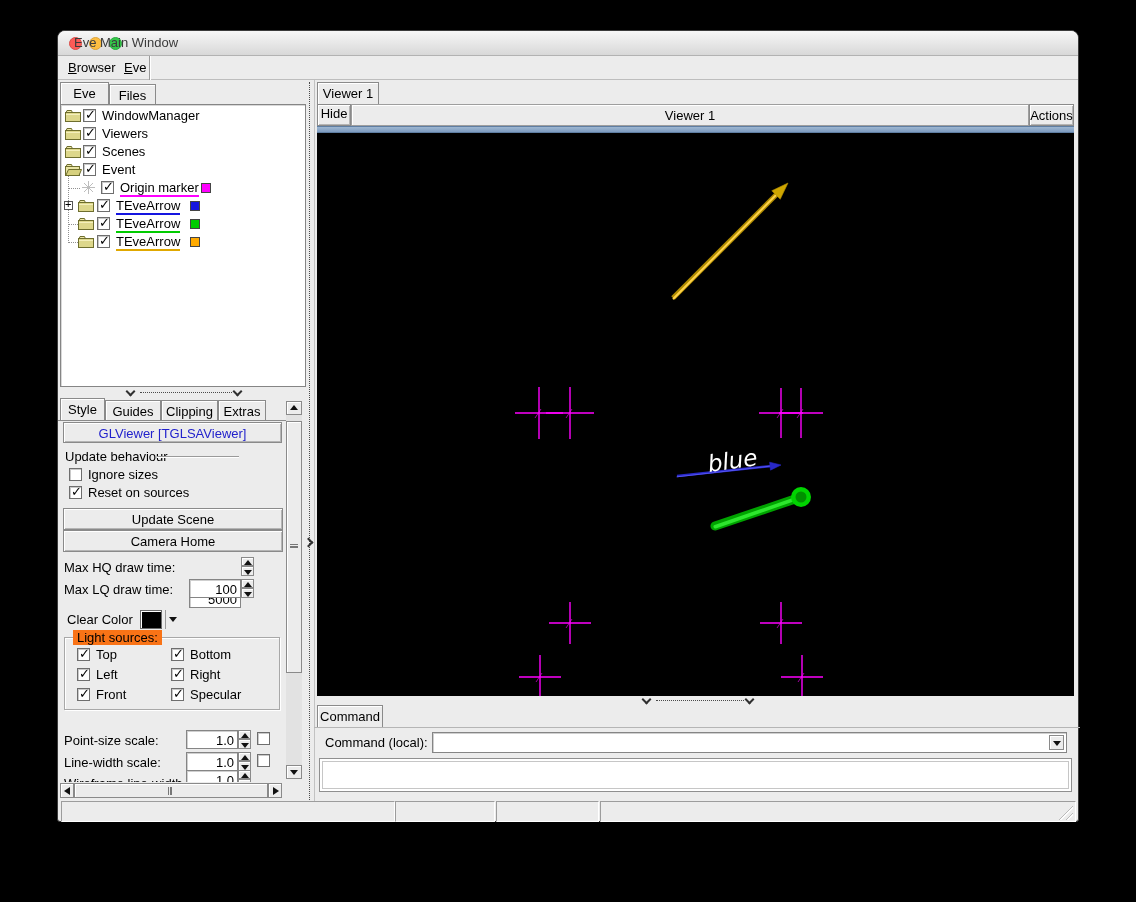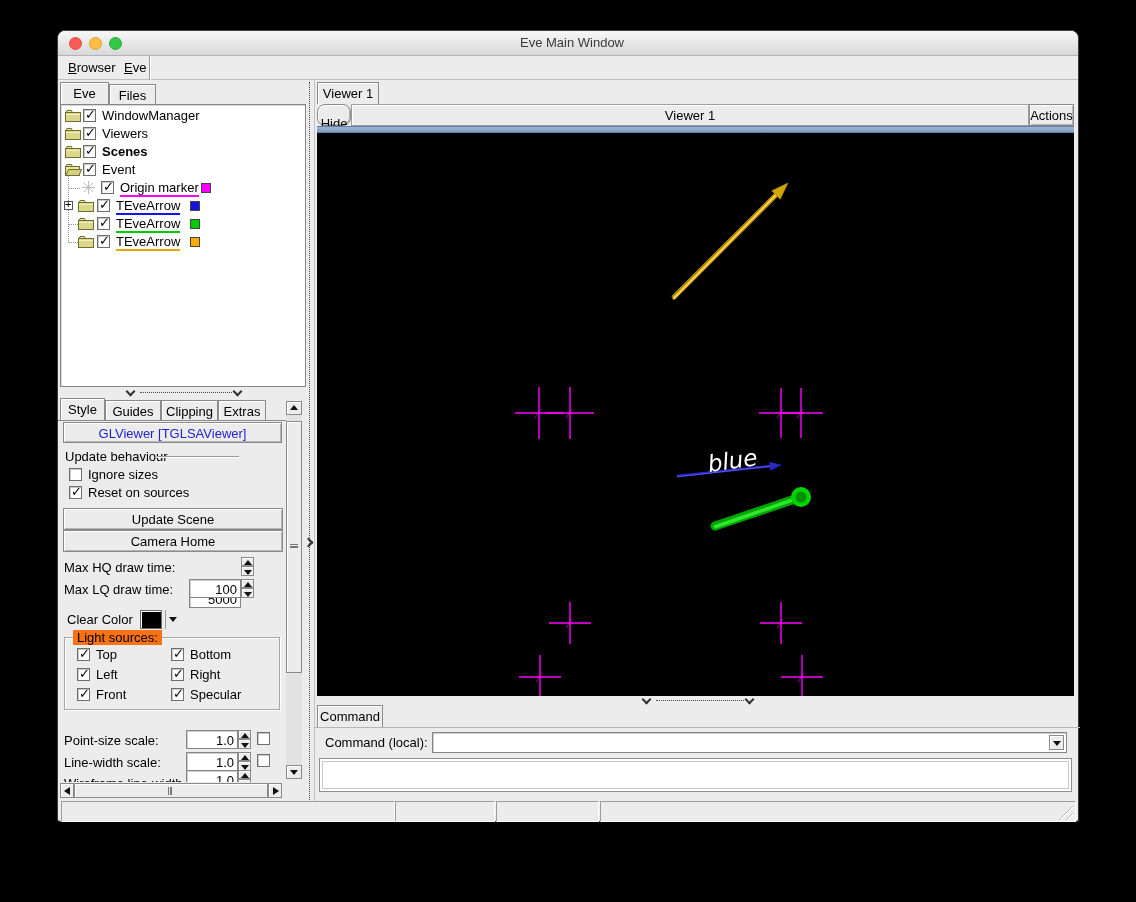--- a/index.html
+++ b/index.html
@@ -9,21 +9,21 @@
   .abs{position:absolute;}
   #win{left:57px;top:30px;width:1022px;height:792px;background:#ececec;
        border-radius:8px 8px 3px 3px;border:1px solid #3c3c3c;box-shadow:0 8px 30px rgba(0,0,0,.6);}
   
   #titlebar{left:0;top:0;width:100%;height:25px;border-radius:7px 7px 0 0;
             background:linear-gradient(#f7f7f7,#d8d8d8);border-bottom:1px solid #b2b2b2;}
   .light{width:13px;height:13px;border-radius:50%;top:6px;}
   #light-red{left:11px;background:#fc5b57;border:1px solid #d94c47;}
   #light-yellow{left:31px;background:#fdbe41;border:1px solid #dca33a;}
   #light-green{left:51px;background:#34c84a;border:1px solid #2aa93e;}
-  #title-text{left:4px;top:4px;width:100%;text-align:center;color:#3b3b3b;}
+  #title-text{left:16px;top:4px;width:100%;text-align:left;color:#3b3b3b;}
   
   #menubar{left:0;top:25px;width:100%;height:24px;background:#ececec;border-bottom:1px solid #bdbdbd;}
   .menu-item{top:3px;height:18px;padding:1px 4px;}
   #menu-browser{left:6px;}
   #menu-eve{left:62px;}
   #menu-endcap{left:91px;top:0;width:2px;height:24px;border-left:1px solid #9a9a9a;border-right:1px solid #fff;}
   u{text-decoration:underline;}
   
   .raised{background:#ececec;border:1px solid #8a8a8a;
           box-shadow:inset 1px 1px 0 #fff,inset -1px -1px 0 #b5b5b5;}
@@ -93,21 +93,21 @@
   #hsb-l{left:0;top:0;width:14px;height:15px;}
   #hsb-r{left:208px;top:0;width:14px;height:15px;}
   #hsb-thumb{left:14px;top:0;width:194px;height:15px;background:#ececec;border:1px solid #8a8a8a;box-shadow:inset 1px 1px 0 #fff;}
   .gripv{position:absolute;top:3px;width:4px;height:8px;border-left:1px solid #777;border-right:1px solid #777;}
   .gripv::after{content:"";position:absolute;left:1px;top:0;height:8px;border-left:1px solid #777;}
   .tri-l{position:absolute;left:3px;top:3px;width:0;height:0;border-top:4px solid transparent;border-bottom:4px solid transparent;border-right:6px solid #111;}
   .tri-r{position:absolute;left:4px;top:3px;width:0;height:0;border-top:4px solid transparent;border-bottom:4px solid transparent;border-left:6px solid #111;}
   
   #rpanel-border{left:256px;top:49px;width:1px;height:721px;background:#c2c2c2;}
   #tab-viewer1{left:259px;top:51px;width:62px;height:22px;}
-  #hdr-hide{left:259px;top:73px;width:34px;height:22px;padding-top:11px;border-radius:8px;}
+  #hdr-hide{left:259px;top:73px;width:34px;height:22px;padding-top:1px;}
   #hdr-title{left:293px;top:73px;width:678px;height:22px;background:#ececec;border:1px solid #9e9e9e;
              box-shadow:inset 1px 1px 0 #fff;text-align:center;padding-top:3px;}
   #hdr-actions{left:971px;top:73px;width:45px;height:22px;padding-top:3px;}
   #blue-strip{left:259px;top:95px;width:757px;height:7px;background:linear-gradient(#9db6d1,#7e9cc0);
               border-top:1px solid #5f7ea2;border-bottom:1px solid #5f7ea2;}
   #viewport{left:259px;top:102px;width:757px;height:563px;background:#000;}
   #splitter2{left:256px;top:665px;width:766px;height:9px;}
   #tab-command{left:259px;top:674px;width:66px;height:22px;}
   #cmd-panel-line{left:256px;top:696px;width:766px;border-top:1px solid #b5b5b5;}
   #cmd-label{left:267px;top:704px;}
@@ -173,21 +173,21 @@
       <span class="cb checked" style="left:22px;top:2px;"></span>
       <span class="tlabel" style="left:41px;">Viewers</span>
     </div>
     <div class="abs trow" style="top:38px;">
       <span class="ticon" style="left:4px;"><svg width="16" height="13">
               <path d="M1 4 L2 1.5 H6.5 L7.5 4" fill="#efe9a8" stroke="#6e6e2e"></path>
               <rect x="0.5" y="3.5" width="15" height="9" fill="#ddd78b" stroke="#6e6e2e"></rect>
               <line x1="1" y1="5.5" x2="15" y2="5.5" stroke="#f4efbc"></line>
             </svg></span>
       <span class="cb checked" style="left:22px;top:2px;"></span>
-      <span class="tlabel" style="left:41px;font-weight:bold;">Scenes</span>
+      <span class="tlabel" style="left:41px;">Scenes</span>
     </div>
     <div class="abs trow" style="top:56px;">
       <span class="ticon" style="left:4px;"><svg width="17" height="13">
               <path d="M1 4 L2 1.5 H6.5 L7.5 4" fill="#efe9a8" stroke="#6e6e2e"></path>
               <rect x="0.5" y="3.5" width="14" height="9" fill="#e9e4a4" stroke="#6e6e2e"></rect>
               <path d="M3.5 6.5 H16.5 L14 12.5 H0.8 Z" fill="#d6d07e" stroke="#6e6e2e"></path>
             </svg></span>
       <span class="cb checked" style="left:22px;top:2px;"></span>
       <span class="tlabel" style="left:41px;">Event</span>
     </div>

